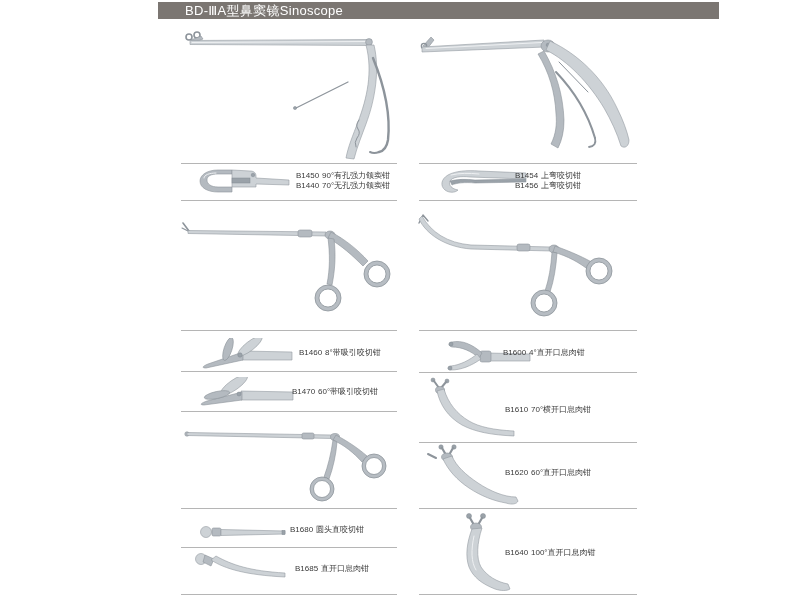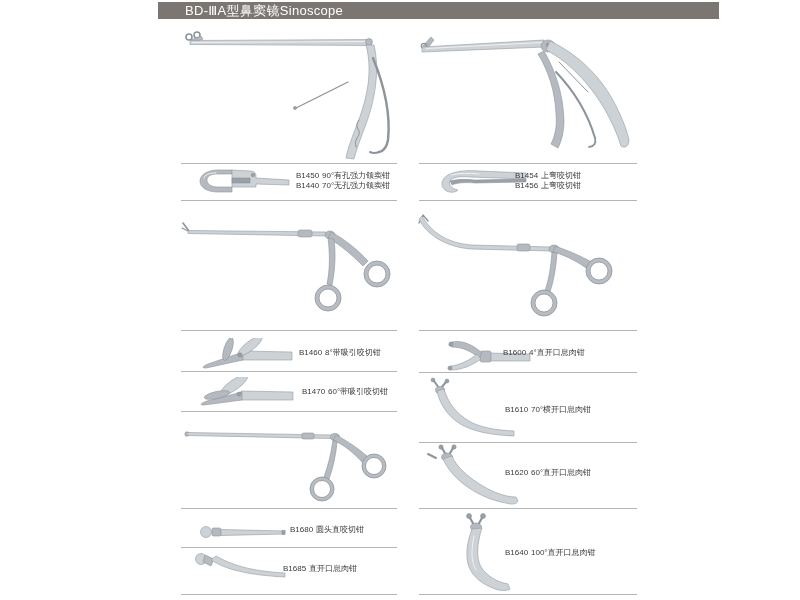--- a/index.html
+++ b/index.html
@@ -150,21 +150,21 @@
     </div>
   </div>
 
   <svg class="thumb" style="left:185px;top:377px" width="110" height="32" viewBox="0 0 110 32">
     <path class="fl" d="M108 15 L56 14 L56 23 L108 23 Z"></path>
     <path class="fm" d="M57 15 L22 24 C16 26 14 28 19 28 L57 23 Z"></path>
     <ellipse class="fl" cx="49" cy="8" rx="16" ry="5" transform="rotate(-35 49 8)"></ellipse>
     <ellipse class="fm" cx="32" cy="18" rx="13" ry="3.5" transform="rotate(-12 32 18)"></ellipse>
     <circle class="fd" cx="54" cy="17" r="2"></circle>
   </svg>
-  <div class="label-block" style="left:302px;top:387px">
+  <div class="label-block" style="left:292px;top:387px">
     <div class="pl">
       <span class="code">B1470</span>
       <span class="pname">60°带吸引咬切钳</span>
     </div>
   </div>
 
   <svg class="thumb" style="left:196px;top:521px" width="92" height="22" viewBox="0 0 92 22">
     <circle class="fl" cx="10" cy="11" r="5.5"></circle>
     <rect class="fm" x="16" y="7" width="9" height="8" rx="1.5"></rect>
     <path class="fl" d="M25 8.5 L89 10 L89 13 L25 14.5 Z"></path>
@@ -175,21 +175,21 @@
       <span class="code">B1680</span>
       <span class="pname">圆头直咬切钳</span>
     </div>
   </div>
 
   <svg class="thumb" style="left:190px;top:551px" width="98" height="36" viewBox="0 0 98 36">
     <circle class="fl" cx="11" cy="8" r="5.5"></circle>
     <path class="fm" d="M15 4 L24 8 L21 15 L13 11 Z"></path>
     <path class="fl" d="M21 9 C35 18 56 24 95 26 L95 22 C60 20 42 14 26 5 Z"></path>
   </svg>
-  <div class="label-block" style="left:283px;top:564px">
+  <div class="label-block" style="left:295px;top:564px">
     <div class="pl">
       <span class="code">B1685</span>
       <span class="pname">直开口息肉钳</span>
     </div>
   </div>
 
   <svg class="thumb" style="left:437px;top:162px" width="92" height="34" viewBox="0 0 92 34">
     <path class="fl" d="M89 11 L42 9 C30 8 18 9 11 13 C4 17 3 24 8 28 C12 31 18 31 21 28 C15 27 11 23 13 19 C15 15 24 14 33 15 L89 17 Z"></path>
     <path class="fd" d="M13 19 C20 17 30 17 38 18 L89 17 L89 20 L38 21 C28 20 19 21 15 23 Z"></path>
     <path class="hl" d="M14 13 C22 11 32 11 42 12"></path>

